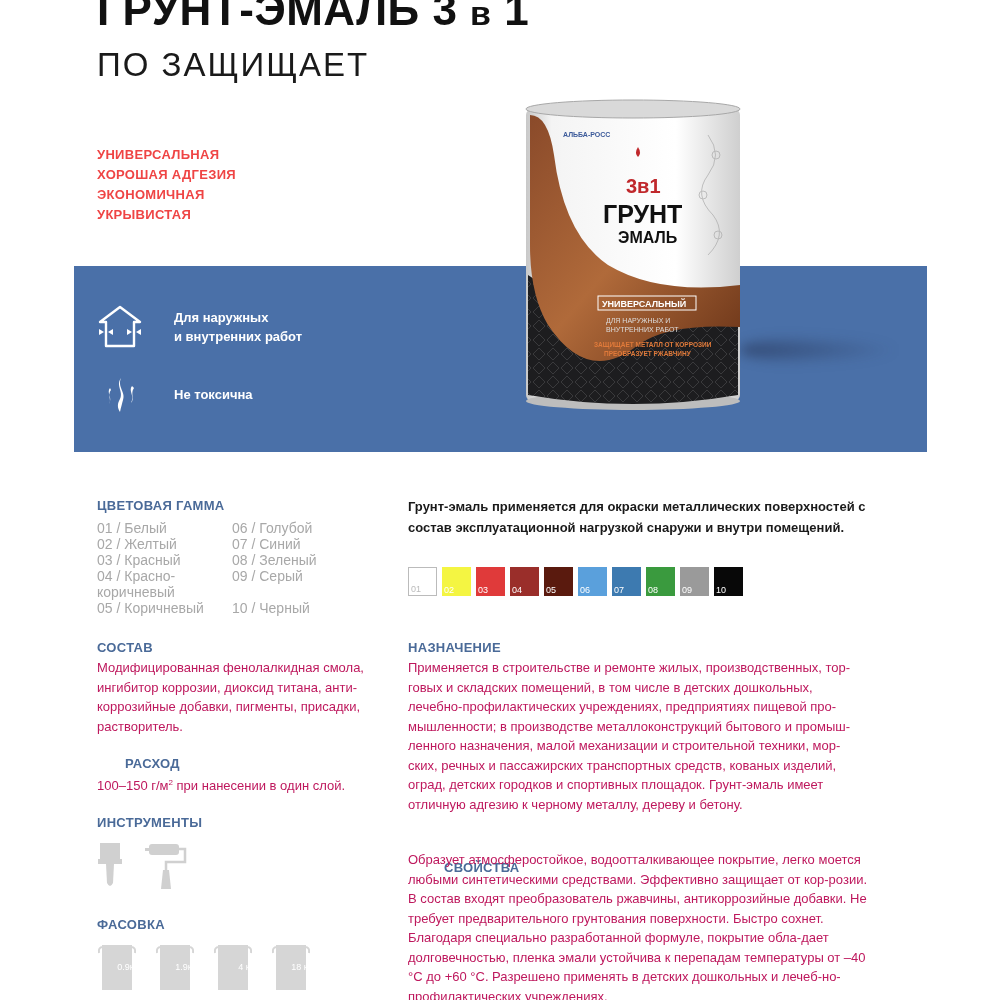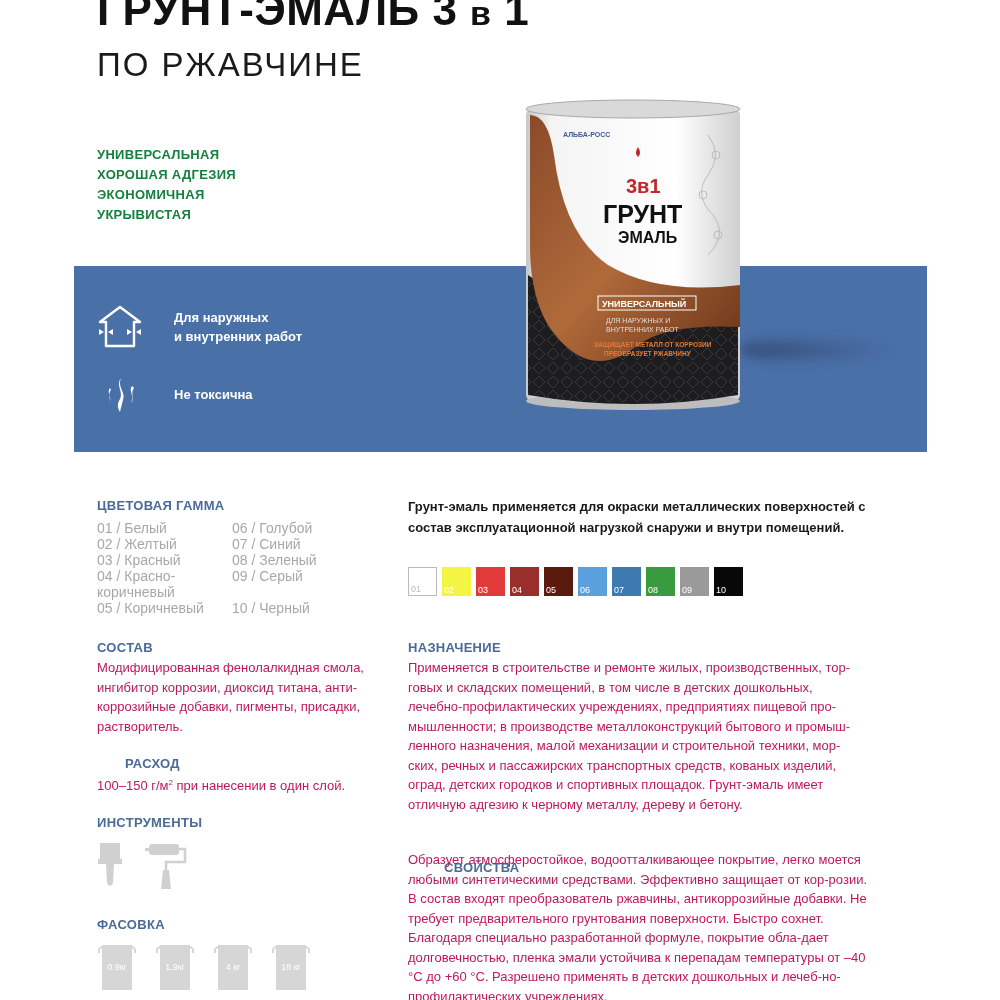--- a/index.html
+++ b/index.html
@@ -2,49 +2,49 @@
 <html><head>
 <meta charset="utf-8">
 <style>
   html,body{margin:0;padding:0;background:#fff;}
   body{width:1000px;height:1000px;position:relative;overflow:hidden;font-family:"Liberation Sans","DejaVu Sans",sans-serif;color:#1e1e1e;}
   .abs{position:absolute;}
   .title{left:97px;top:-14px;font-size:44px;font-weight:700;letter-spacing:0.5px;color:#111;line-height:1.1;white-space:nowrap;}
   .title .small{font-size:34px;}
   .subtitle{left:97px;top:46px;font-size:33px;font-weight:400;letter-spacing:2px;color:#1a1a1a;white-space:nowrap;}
   .features{left:97px;top:145px;}
-  .features div{font-size:13px;font-weight:700;color:#15803d;line-height:20px;letter-spacing:0.3px;}
+  .features div{font-size:13px;font-weight:700;color:#ef4444;line-height:20px;letter-spacing:0.3px;}
   .band{left:74px;top:266px;width:853px;height:186px;background:#4a70a8;}
   .band-item{position:absolute;display:flex;align-items:center;}
   .band-text{color:#fff;font-size:13px;font-weight:700;line-height:19px;}
   .can-wrap{left:518px;top:95px;width:230px;height:320px;}
   .shadow{left:740px;top:335px;width:160px;height:30px;border-radius:50%;background:radial-gradient(ellipse at left center, rgba(30,40,70,0.55), rgba(30,40,70,0) 70%);filter:blur(6px);}
   .section-h{font-size:13px;font-weight:700;color:#4a6a98;letter-spacing:0.3px;}
   .palette-list{left:97px;top:520px;width:240px;}
   .palette-list .row{display:flex;font-size:14px;color:#a8a8a8;line-height:16px;}
   .palette-list .col{width:135px;}
   .intro{left:408px;top:496px;width:470px;font-size:13px;font-weight:700;line-height:21px;color:#1a1a1a;}
   .swatches{left:408px;top:567px;display:flex;gap:5px;}
   .swatch{width:29px;height:29px;position:relative;box-sizing:border-box;}
   .swatch span{position:absolute;left:2px;bottom:1px;font-size:9px;color:#fff;}
   .body-text{font-size:13px;line-height:19.5px;color:#be185d;}
   .tools{left:97px;top:843px;display:flex;gap:22px;}
   .packs{left:97px;top:945px;display:flex;gap:18px;}
   .pack{width:40px;height:45px;position:relative;}
-  .pack span{position:absolute;left:0;right:0;top:17px;text-align:center;color:#fff;font-size:9px;}
+  .pack span{position:absolute;left:0;right:0;top:17px;text-align:right;color:#fff;font-size:9px;}
 </style>
 </head>
 <body>
 
 <div class="abs title">
   <span>ГРУНТ-ЭМАЛЬ 3</span>
   <span class="small">в</span>
   <span>1</span>
 </div>
-<div class="abs subtitle">ПО РЖАВЧИНЕ</div>
+<div class="abs subtitle">ПО ЗАЩИЩАЕТ</div>
 
 <div class="abs features">
   <div>УНИВЕРСАЛЬНАЯ</div>
   <div>ХОРОШАЯ АДГЕЗИЯ</div>
   <div>ЭКОНОМИЧНАЯ</div>
   <div>УКРЫВИСТАЯ</div>
 </div>
 
 <div class="abs band">
   <div class="band-item" style="left:30px;top:108px;">

